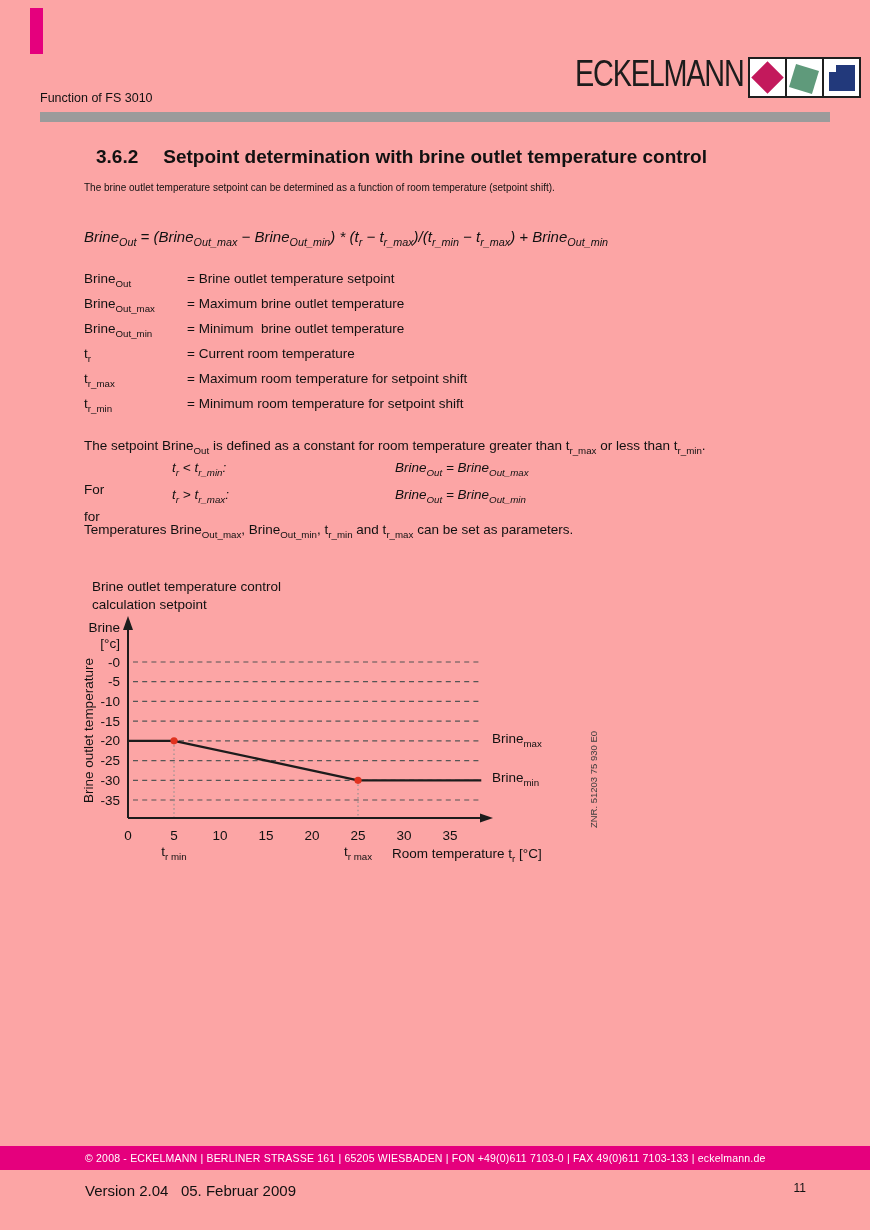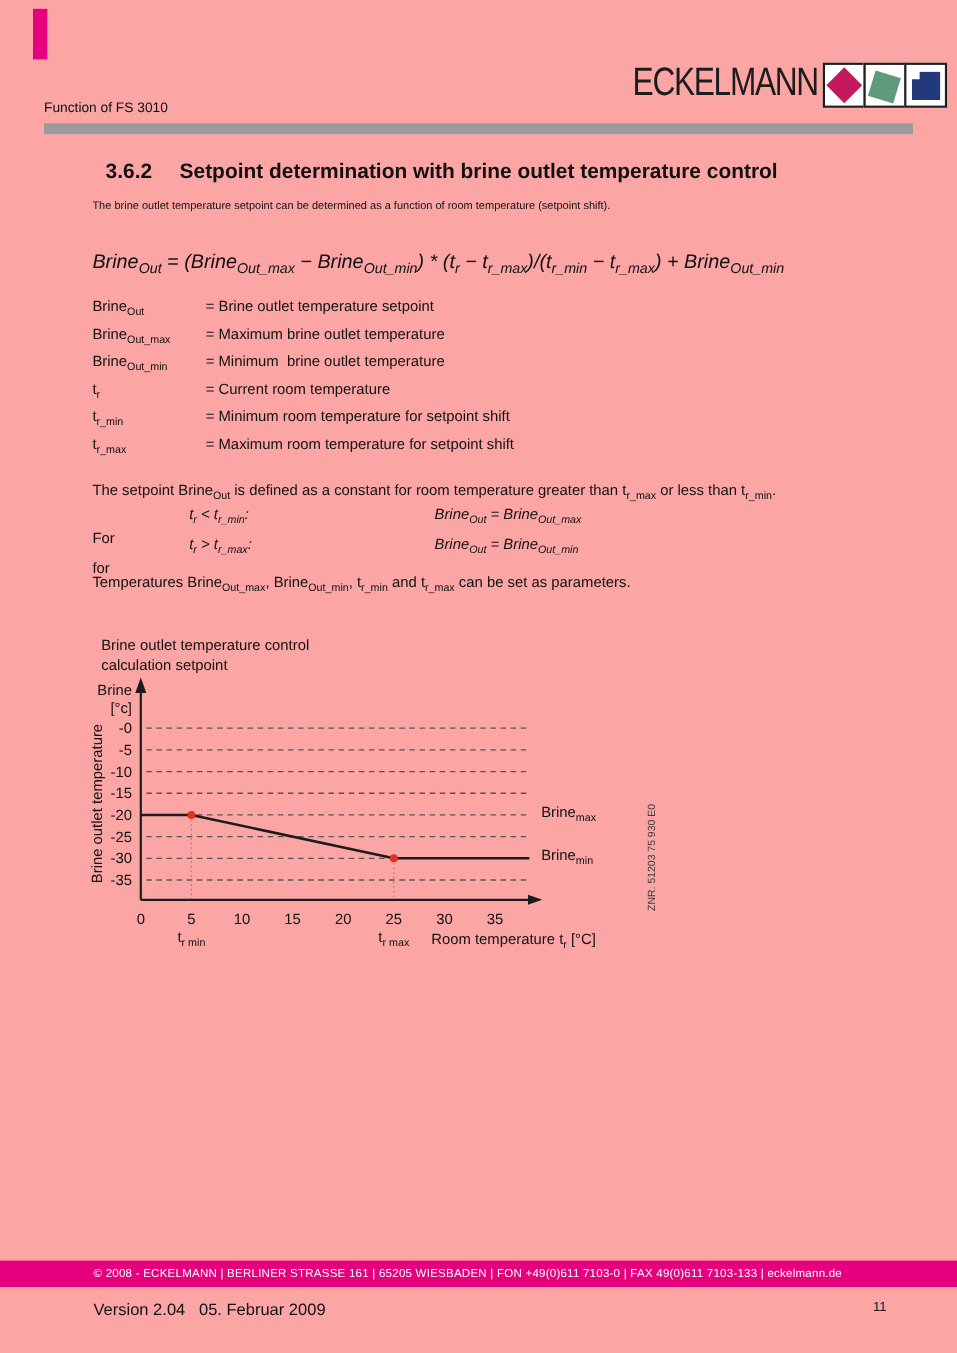--- a/index.html
+++ b/index.html
@@ -17,21 +17,21 @@
   .lbox{width:39px;height:41px;border:2px solid #1f1f1f;background:#fff;box-sizing:border-box;position:relative;}
   .lbox + .lbox{margin-left:-2px;}
   .shape-red{position:absolute;left:6px;top:7px;width:23px;height:23px;background:#c3195c;transform:rotate(45deg);}
   .shape-green{position:absolute;left:5px;top:8px;width:24px;height:24px;background:#5f9a7b;transform:rotate(17deg);}
   .shape-blue{position:absolute;left:5px;top:6px;width:26px;height:26px;background:#22397b;
               clip-path:polygon(27% 0,100% 0,100% 100%,0 100%,0 27%,27% 27%);}
   
   .sec{left:96px;top:146px;font-size:19px;font-weight:bold;display:flex;}
   .sec .num{margin-right:25px;}
   .intro{left:84px;top:182px;font-size:10px;}
-  .formula{left:84px;top:228px;font-size:18px;font-style:italic;}
+  .formula{left:84px;top:228px;font-size:15px;font-style:italic;}
   .defs{left:84px;top:271px;font-size:13.5px;}
   .defrow{display:flex;height:25px;align-items:flex-start;}
   .defrow .term{width:103px;flex:0 0 103px;}
   .defrow .desc{white-space:pre;}
   .cnote{left:84px;top:438px;font-size:13.5px;}
   .conds{left:84px;top:460px;font-size:13.5px;}
   .condrow{display:flex;height:27px;align-items:flex-start;}
   .condrow .word{width:88px;flex:0 0 88px;margin-top:22px;}
   .condrow .cond{width:223px;flex:0 0 223px;font-style:italic;}
   .condrow .result{font-style:italic;}
@@ -110,27 +110,27 @@
         <span class="term"><span>Brine</span><sub>Out_min</sub></span>
         <span class="desc">= Minimum  brine outlet temperature</span>
       </div>
 
       <div class="defrow">
         <span class="term"><span>t</span><sub>r</sub></span>
         <span class="desc">= Current room temperature</span>
       </div>
 
       <div class="defrow">
+        <span class="term"><span>t</span><sub>r_max</sub></span>
+        <span class="desc">= Maximum room temperature for setpoint shift</span>
+      </div>
+
+      <div class="defrow">
         <span class="term"><span>t</span><sub>r_min</sub></span>
         <span class="desc">= Minimum room temperature for setpoint shift</span>
-      </div>
-
-      <div class="defrow">
-        <span class="term"><span>t</span><sub>r_max</sub></span>
-        <span class="desc">= Maximum room temperature for setpoint shift</span>
       </div>
     </div>
 
   <div class="abs cnote"><span>The setpoint Brine</span><sub>Out</sub><span> is defined as a constant for room temperature greater than t</span><sub>r_max</sub><span> or less than t</span><sub>r_min</sub><span>.</span></div>
 
   <div class="abs conds">
 
       <div class="condrow">
         <span class="word">For</span>
         <span class="cond"><span>t</span><sub>r</sub><span> &lt; </span><span>t</span><sub>r_min</sub><span>:</span></span>

